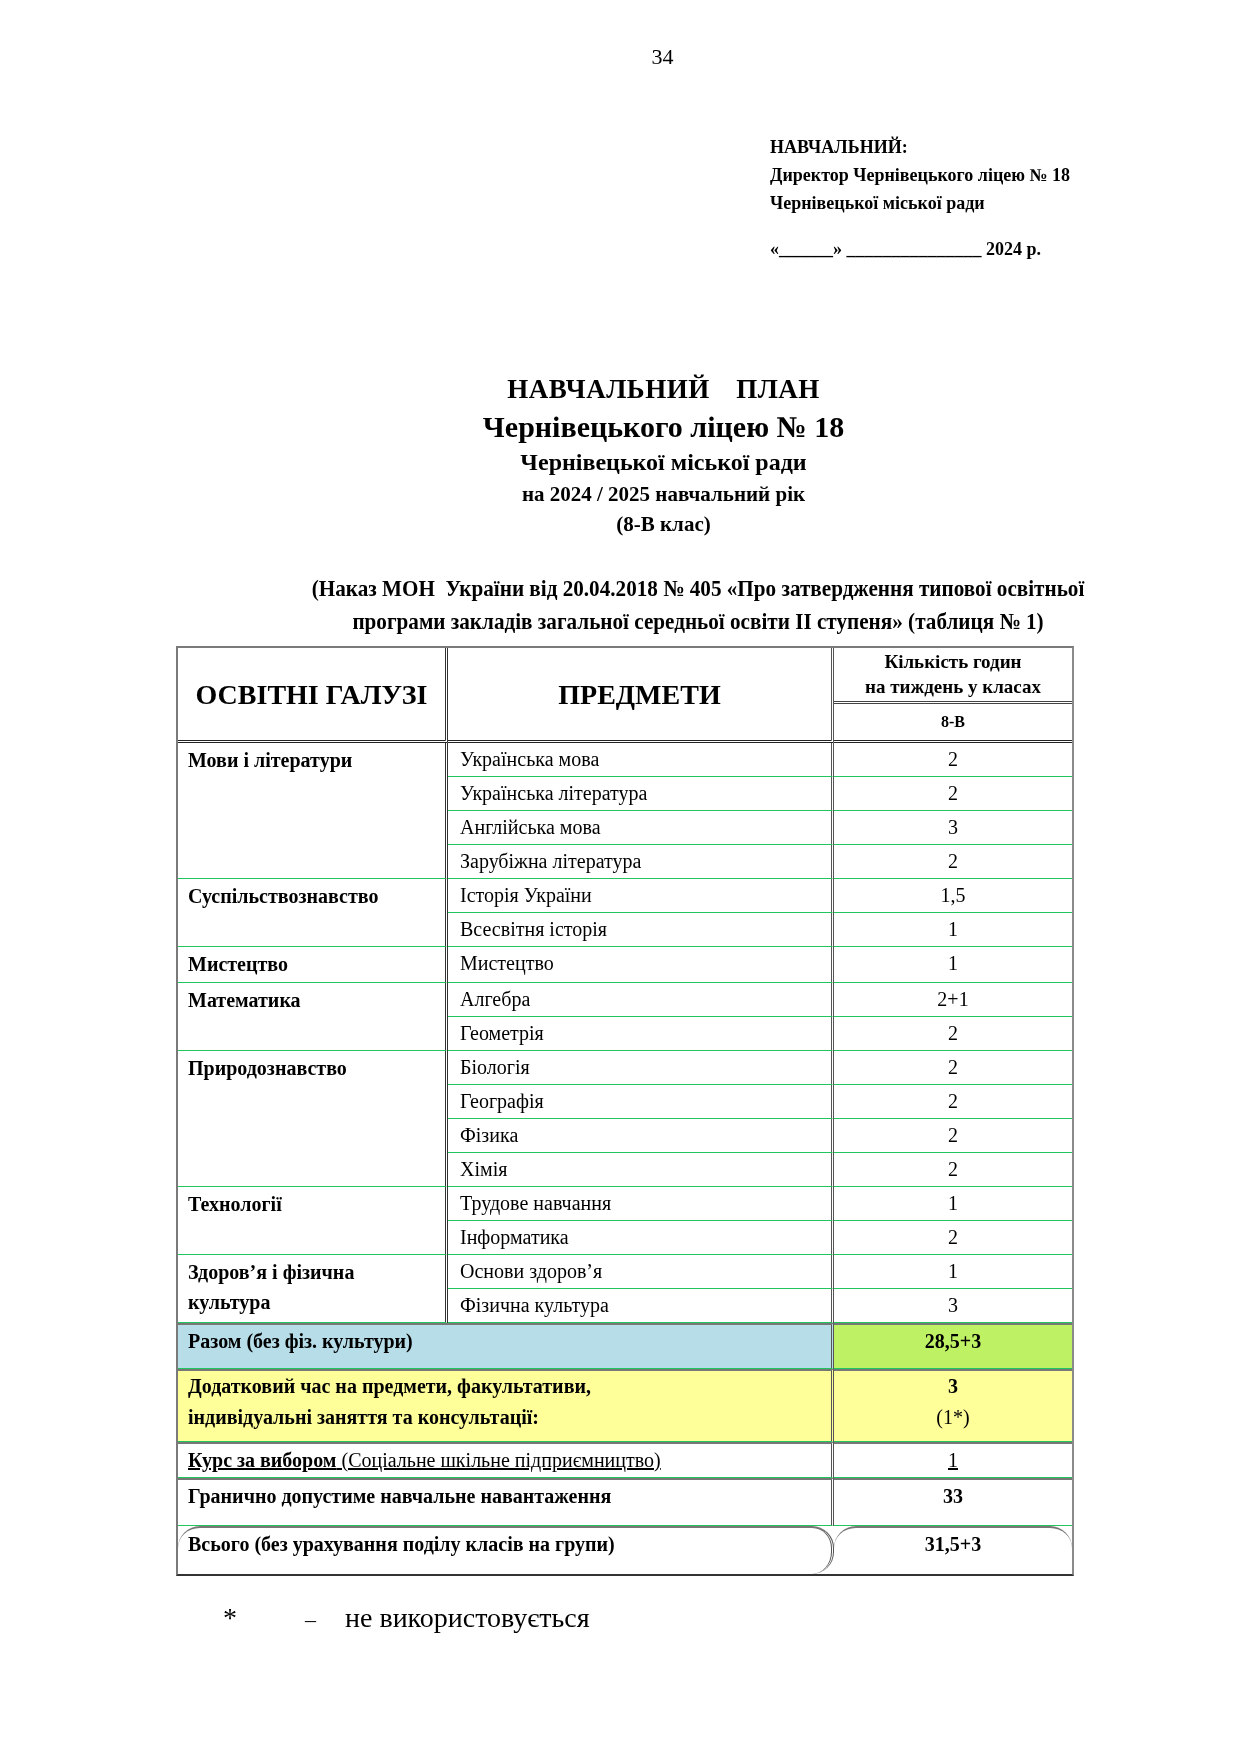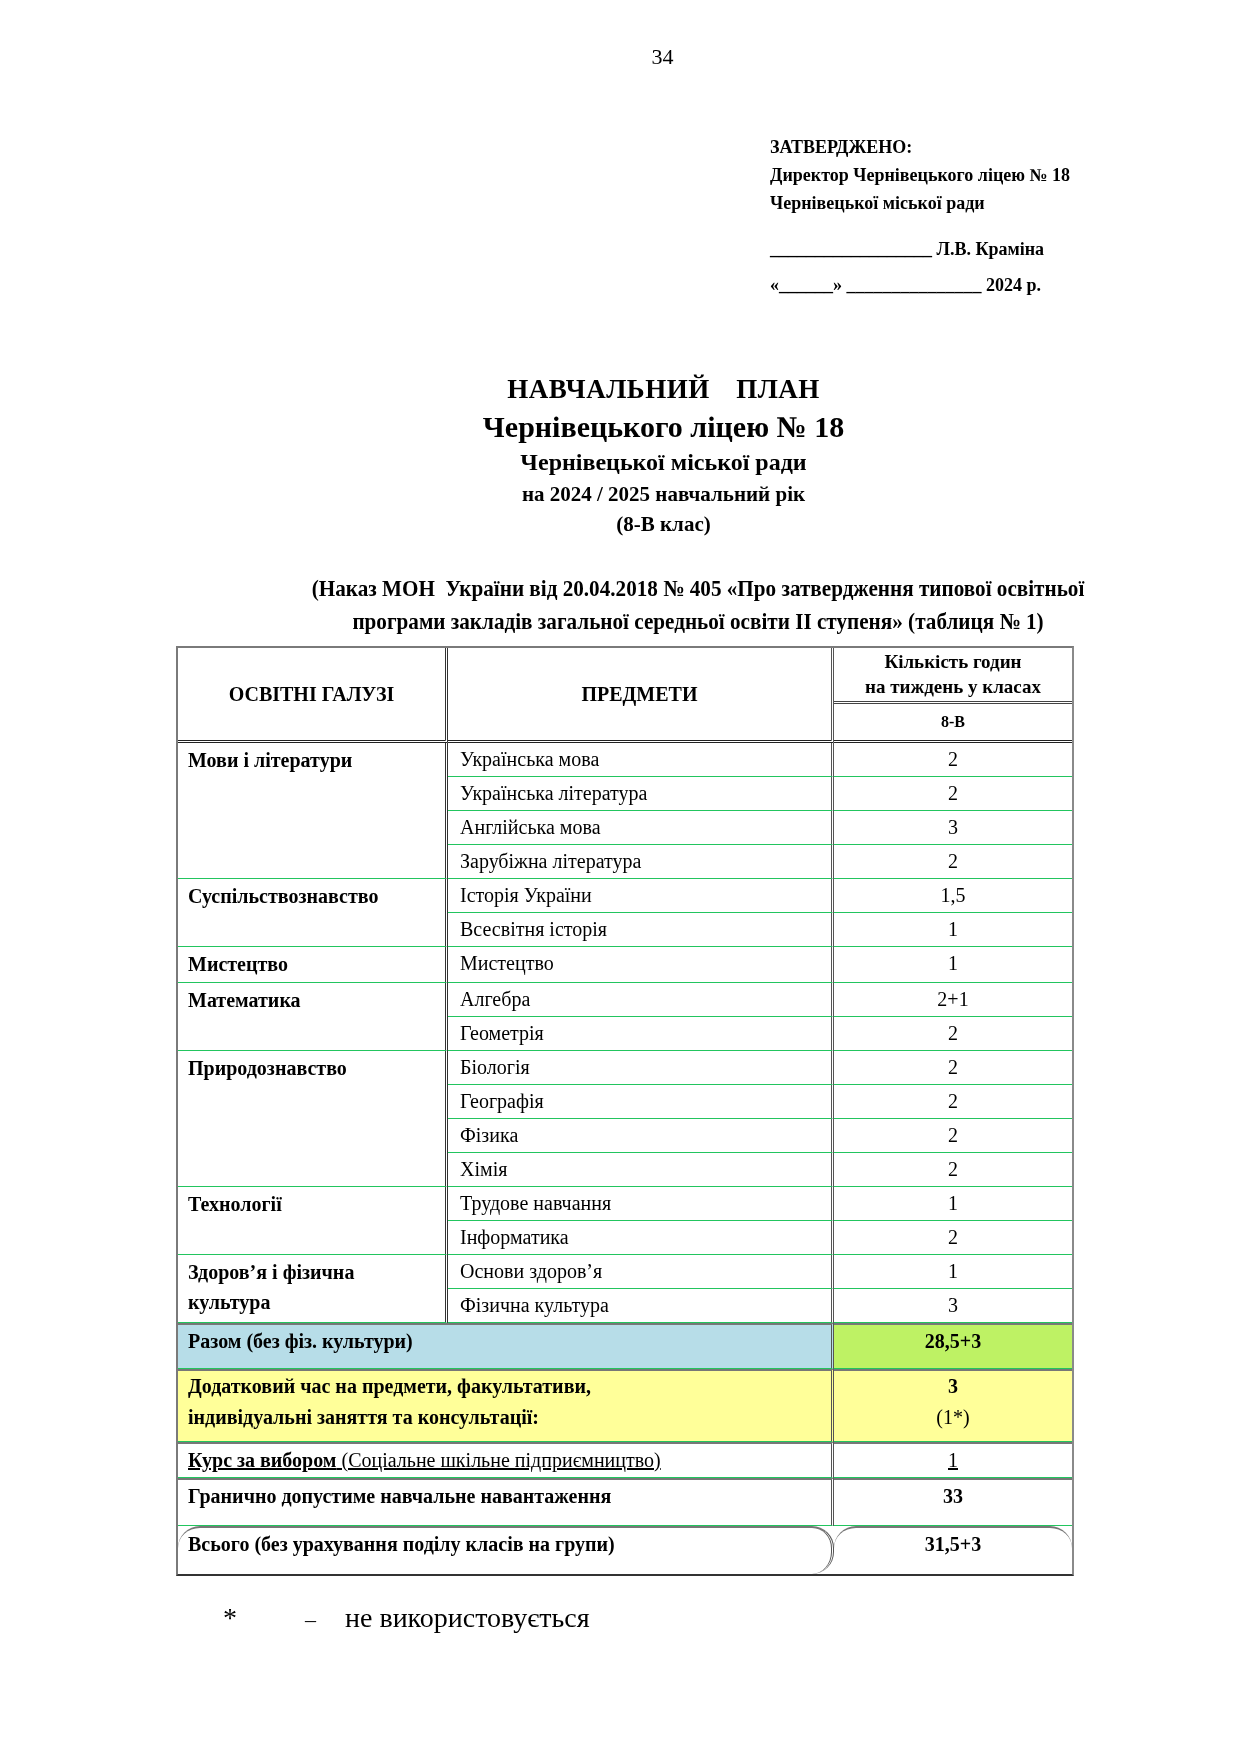--- a/index.html
+++ b/index.html
@@ -21,21 +21,21 @@
            font-size:23px; line-height:33px; transform:scaleX(0.92); transform-origin:center top; }
 
   #plan-table { left:176px; top:646px; width:894px; border-collapse:separate; border-spacing:0;
                 border:2px solid #7a7a7a; border-right-color:#8a8a8a; border-bottom-color:#333; table-layout:fixed; }
   #plan-table td { padding:0 10px; font-size:20px; vertical-align:top; line-height:33px; height:33px;
                    border-right:1px solid #222; border-bottom:1px solid #22c55e; }
   #plan-table td.col1 { border-right:3px double #333; }
   #plan-table td.col2 { border-right:3px double #555; }
   #plan-table td.lastcol { border-right:none; }
   #plan-table .hdr td { font-weight:bold; text-align:center; vertical-align:middle; }
-  #plan-table .hdr td.h-group { font-size:20px; height:92px; border-bottom:3px double #222; }
+  #plan-table .hdr td.h-group { font-size:28px; height:92px; border-bottom:3px double #222; }
   #plan-table .hdr td.h-hours { font-size:19px; line-height:25px; height:52px; padding:0 2px; border-bottom:3px double #444; }
   #plan-table .hdr td.h-class { font-size:16px; height:36px; border-bottom:3px double #222; }
   #plan-table td.area { font-weight:bold; line-height:30px; padding-top:2px; }
   #plan-table td.subject { padding-left:12px; }
   #plan-table td.hours { text-align:center; }
   #plan-table tr.sum td { font-weight:bold; border-top:2px solid #777; }
   #plan-table tr.total-blue td { background:#b7dde8; height:43px; }
   #plan-table tr.extra-yellow td { background:#ffff99; height:70px; line-height:31px;margin-top:44px; }
   #plan-table tr.extra-yellow td.hours .note { font-weight:normal; }
   #plan-table tr.course td { height:33px;text-decoration:underline; }
@@ -46,25 +46,24 @@
   #footnote { left:188px; top:1600px; font-size:28px; line-height:36px; white-space:nowrap;margin-left:35px; }
   #footnote .star { display:inline-block; width:82px; }
   #footnote .dash { display:inline-block; width:40px; font-size:22px; }
 </style>
 </head>
 <body>
 
 <div id="page-number" class="abs">34</div>
 
 <div id="approval" class="abs">
-  <div class="line">ЗАТВЕРДЖЕНО:</div>
+  <div class="line">НАВЧАЛЬНИЙ:</div>
   <div class="line">Директор Чернівецького ліцею № 18</div>
   <div class="line">Чернівецької міської ради</div>
   <div class="gap"></div>
-  <div class="line sig">__________________ Л.В. Краміна</div>
   <div class="line">«______» _______________ 2024 р.</div>
 </div>
 
 <div id="title-block" class="abs">
   <div class="t1" style="white-space:pre;">НАВЧАЛЬНИЙ  ПЛАН</div>
   <div class="t2">Чернівецького ліцею № 18</div>
   <div class="t3">Чернівецької міської ради</div>
   <div class="t4">на 2024 / 2025 навчальний рік</div>
   <div class="t5">(8-В клас)</div>
 </div>

